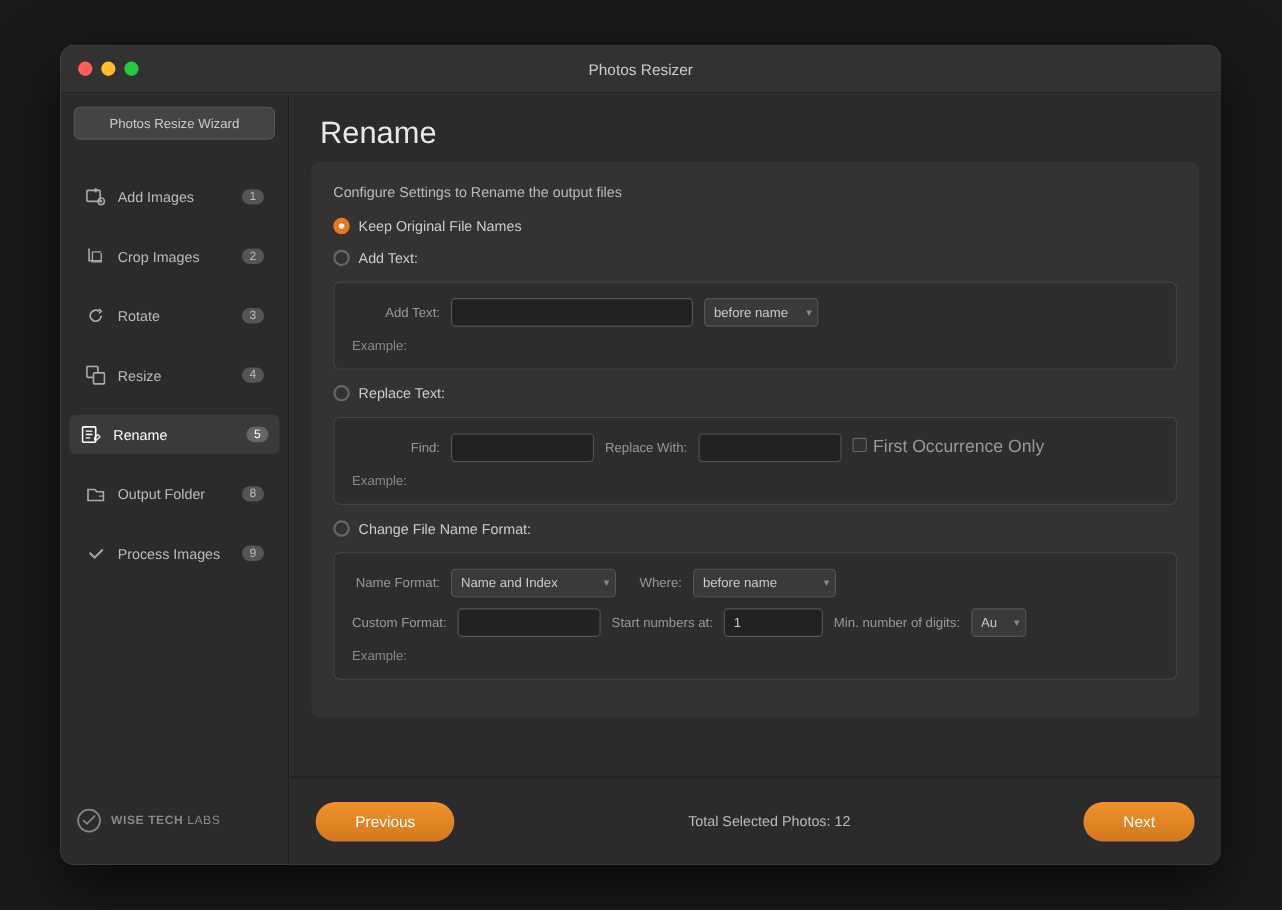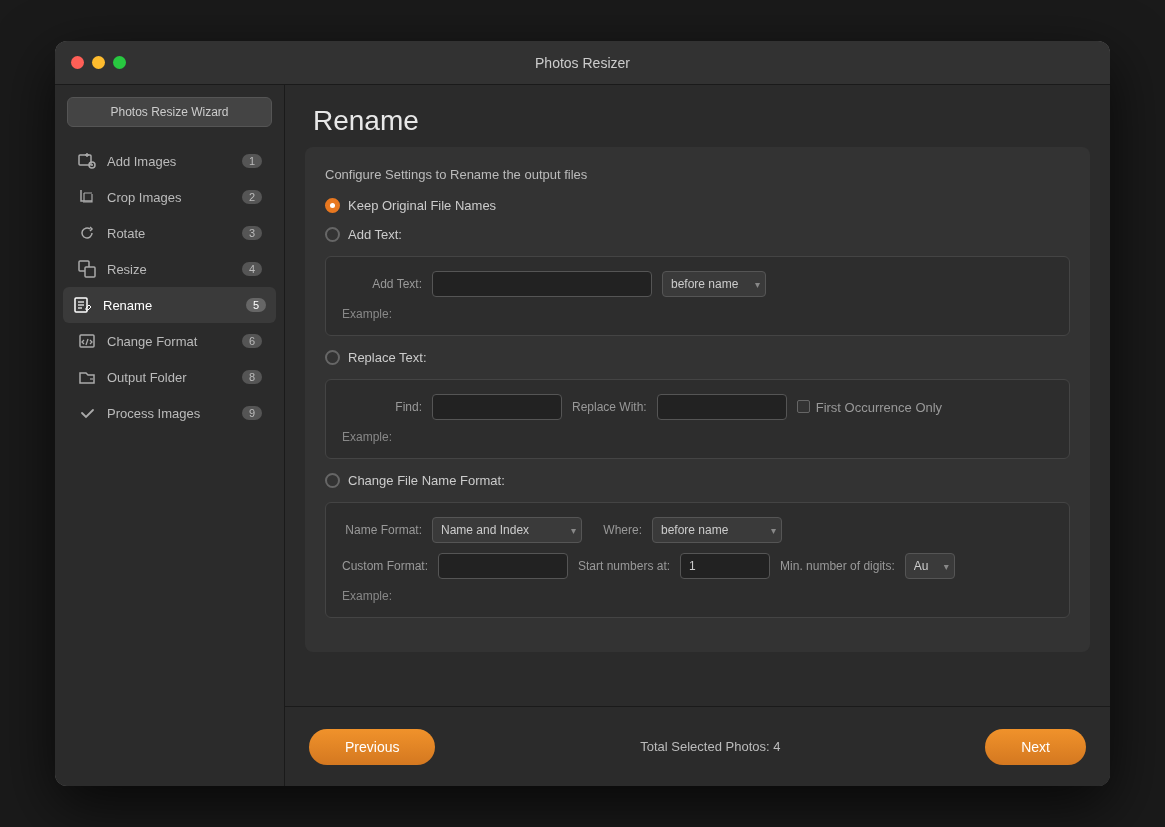--- a/index.html
+++ b/index.html
@@ -52,27 +52,28 @@
       font-size: 14px;
       font-weight: 500;
     }
     .main-content {
       display: flex;
       flex: 1;
       overflow: hidden;
     }
     
     .sidebar {
-      width: 230px;
+      width: 208px;
       background: #2b2b2b;
       display: flex;
       flex-direction: column;
       padding: 12px 0;
       border-right: 1px solid #1a1a1a;
       flex-shrink: 0;
+      gap: 18px;
     }
     .wizard-btn {
       margin: 0 12px 16px 12px;
       background: #444;
       border: 1px solid #555;
       border-radius: 6px;
       color: #ccc;
       font-size: 12px;
       padding: 7px 12px;
       cursor: pointer;
@@ -267,21 +268,21 @@
     }
     .example-label {
       color: #888;
       font-size: 12px;
     }
     .checkbox-wrapper {
       display: flex;
       align-items: flex-start;
       gap: 6px;
       color: #999;
-      font-size: 13px;
+      font-size: 16px;
     }
     .checkbox-box {
       width: 13px;
       height: 13px;
       border: 1px solid #666;
       border-radius: 2px;
       background: #333;
     }
     
     .bottom-bar {
@@ -386,31 +387,20 @@
             <line x1="4" y1="6" x2="10" y2="6" stroke="#fff" stroke-width="1.2"></line>
             <line x1="4" y1="9" x2="10" y2="9" stroke="#fff" stroke-width="1.2"></line>
             <line x1="4" y1="12" x2="8" y2="12" stroke="#fff" stroke-width="1.2"></line>
             <path d="M12 12l3-3 2 2-3 3H12v-2z" stroke="#fff" stroke-width="1" fill="none"></path>
           </svg>
         </span>
         <span>Rename</span>
         <span class="nav-badge">5</span>
       </div>
 
-      <div class="nav-item">
-        <span class="nav-icon">
-          <svg width="18" height="18" viewBox="0 0 18 18" fill="none">
-            <rect x="2" y="3" width="14" height="12" rx="1" stroke="#aaa" stroke-width="1.5" fill="none"></rect>
-            <path d="M6 8l-2 2 2 2M12 8l2 2-2 2" stroke="#aaa" stroke-width="1.3"></path>
-            <line x1="8" y1="13" x2="10" y2="7" stroke="#aaa" stroke-width="1.3"></line>
-          </svg>
-        </span>
-        <span>Change Format</span>
-        <span class="nav-badge">6</span>
-      </div>
 
 
       <div class="nav-item">
         <span class="nav-icon">
           <svg width="18" height="18" viewBox="0 0 18 18" fill="none">
             <path d="M2 5h6l2 2h6v8H2V5z" stroke="#aaa" stroke-width="1.5" fill="none"></path>
             <line x1="12" y1="11" x2="15" y2="11" stroke="#aaa" stroke-width="1.2"></line>
           </svg>
         </span>
         <span>Output Folder</span>
@@ -420,20 +410,29 @@
       <div class="nav-item">
         <span class="nav-icon">
           <svg width="18" height="18" viewBox="0 0 18 18" fill="none">
             <path d="M4 9l4 4 7-7" stroke="#aaa" stroke-width="1.8" stroke-linecap="round"></path>
           </svg>
         </span>
         <span>Process Images</span>
         <span class="nav-badge">9</span>
       </div>
 
+      <div class="sidebar-logo">
+        <svg class="logo-icon" width="24" height="24" viewBox="0 0 24 24" fill="none">
+          <circle cx="12" cy="12" r="10" stroke="#888" stroke-width="1.5" fill="none"></circle>
+          <path d="M7 12l3 3 7-7" stroke="#888" stroke-width="1.5" stroke-linecap="round"></path>
+        </svg>
+        <span style="color:#888; font-size:11px; font-weight:700; letter-spacing:0.5px;">
+          WISE TECH <span style="font-weight:300;">LABS</span>
+        </span>
+      </div>
     </div>
 
     <div class="main-panel">
       <div class="panel-header">
         <h1 class="panel-title">Rename</h1>
       </div>
 
       <div class="panel-body">
         <div class="config-card">
           <div class="config-card-title">Configure Settings to Rename the output files</div>
@@ -525,18 +524,18 @@
             </div>
             <div class="example-row">
               <span class="example-label">Example:</span>
             </div>
           </div>
         </div>
       </div>
 
       <div class="bottom-bar">
         <button class="btn-orange">Previous</button>
-        <span class="status-text">Total Selected Photos: 4</span>
+        <span class="status-text">Total Selected Photos: 12</span>
         <button class="btn-orange">Next</button>
       </div>
     </div>
   </div>
 </div>
 
 </body></html>

